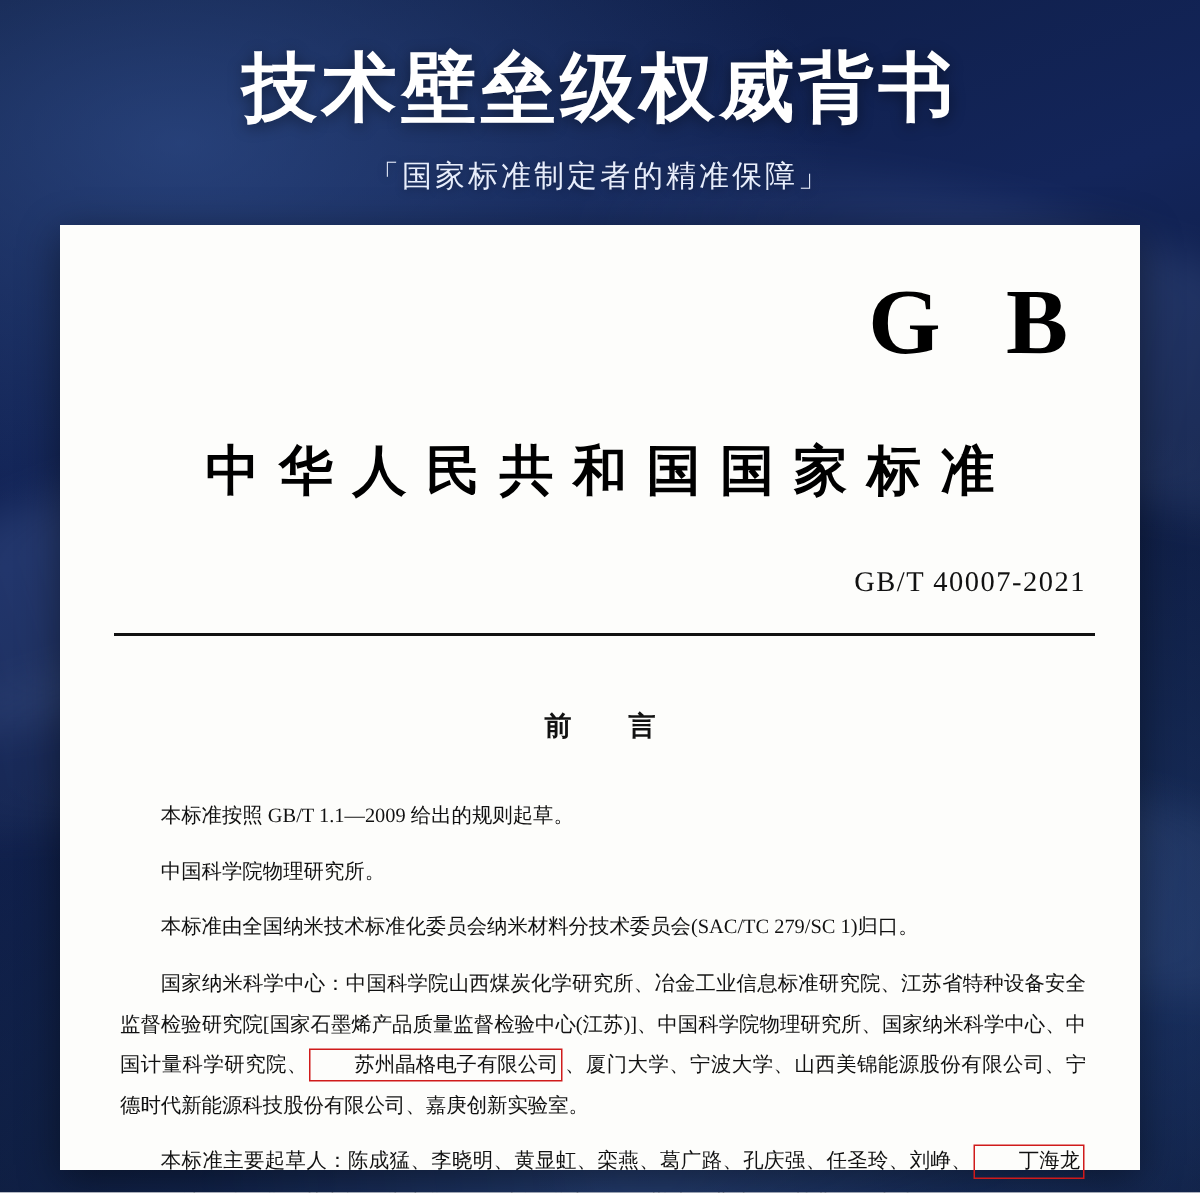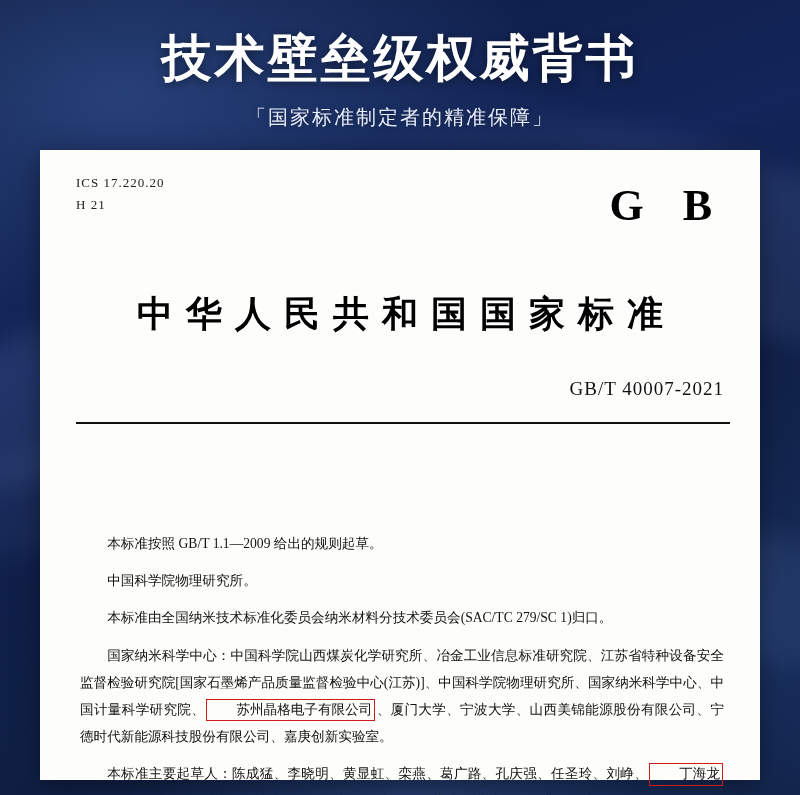--- a/index.html
+++ b/index.html
@@ -87,21 +87,21 @@
     font-size: 13px;
     letter-spacing: 1px;
     color: #222;
     line-height: 1.7;
   }
   .gb-mark {
     position: absolute;
     right: 34px;
     top: 34px;
     font-family: "Liberation Serif", serif;
-    font-size: 44px;
+    font-size: 62px;
     font-weight: bold;
     letter-spacing: 14px;
     color: #000;
     line-height: 1;
   }
   .nation-title {
     position: absolute;
     left: 0; right: 0;
     top: 140px;
     text-align: center;
@@ -180,33 +180,30 @@
   <div class="swoosh sw5"></div>
 
   <div class="header">
     <div class="headline">技术壁垒级权威背书</div>
     <div class="subline">「国家标准制定者的精准保障」</div>
   </div>
 
   <div class="doc">
     <div class="doc-inner">
 
-      <div class="ics">
-        <div>ICS 17.220.20</div>
-        <div>H 21</div>
-      </div>
 
       <div class="gb-mark">G B</div>
 
       <div class="nation-title">中华人民共和国国家标准</div>
 
       <div class="std-no">GB/T 40007-2021</div>
 
       <div class="rule"></div>
 
+      <div class="preface">前　言</div>
 
       <div class="body-text">
         <p class="indent">本标准按照 GB/T 1.1—2009 给出的规则起草。</p>
         <p class="indent">中国科学院物理研究所。</p>
         <p class="indent">本标准由全国纳米技术标准化委员会纳米材料分技术委员会(SAC/TC 279/SC 1)归口。</p>
 
         <p class="indent"><span>国家纳米科学中心：</span><span>中国科学院山西煤炭化学研究所、冶金工业信息标准研究院、江苏省特种设备安全监督检验研究院[国家石墨烯产品质量监督检验中心(江苏)]、中国科学院物理研究所、国家纳米科学中心、中国计量科学研究院、</span><span class="boxed">苏州晶格电子有限公司</span><span>、厦门大学、宁波大学、山西美锦能源股份有限公司、宁德时代新能源科技股份有限公司、嘉庚创新实验室。</span></p>
 
         <p class="indent"><span>本标准主要起草人：</span><span>陈成猛、李晓明、黄显虹、栾燕、葛广路、孔庆强、任圣玲、刘峥、</span><span class="boxed">丁海龙</span><span>、阮殿波、孙国华、苏方远、朱庆华、周涵韬、魏奕民、王勤生、曹凌云、杜兆丽、李倩。</span></p>
       </div>

